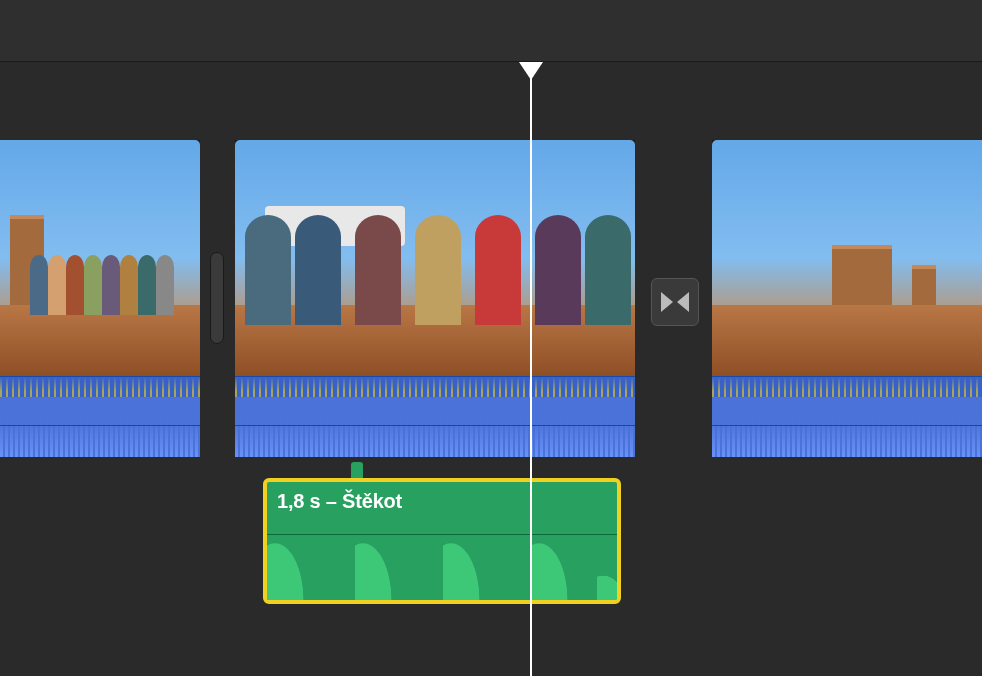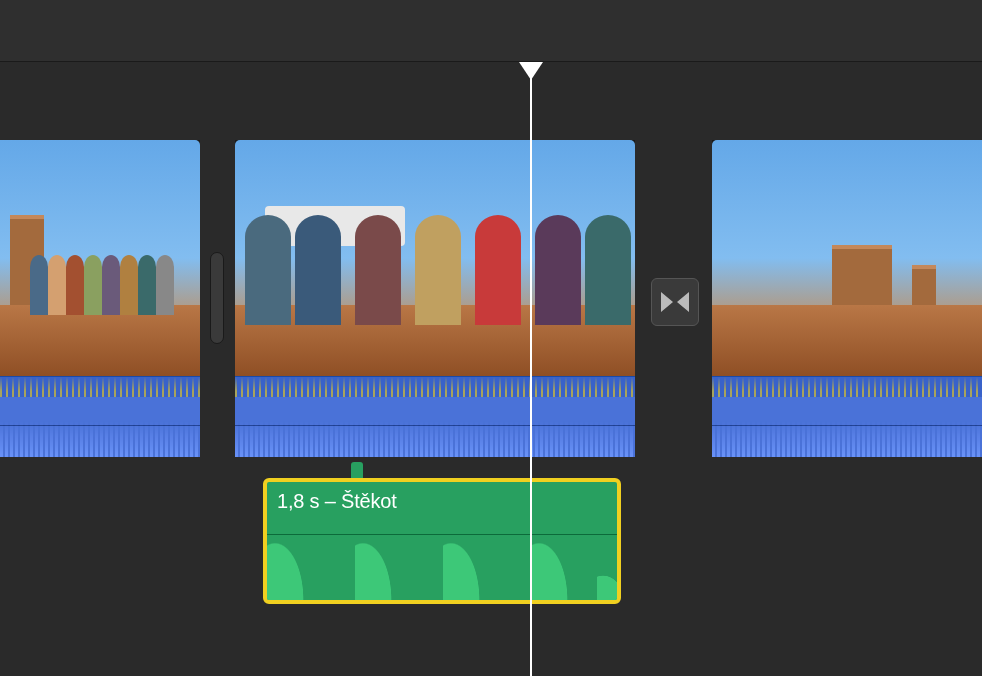--- a/index.html
+++ b/index.html
@@ -146,21 +146,21 @@
       position: absolute;
       top: 416px; left: 263px;
       width: 358px; height: 126px;
       background: #28a060;
       border: 4px solid #f0d020;
       border-radius: 6px;
       overflow: hidden;
     }
     .sound-label {
       position:absolute; top:8px; left:10px;
-      color:#fff; font-size:20px; font-weight:400;
+      color:#fff; font-size:20px; font-weight:700;
       letter-spacing:-0.2px;
     }
     .sound-divider {
       position:absolute; top:52px; left:0; right:0; height:1px;
       background:#0c6a3a;
     }
     .sound-wave {
       position:absolute; bottom:0; left:0; right:0; height:70px;
     }
     .bump {

